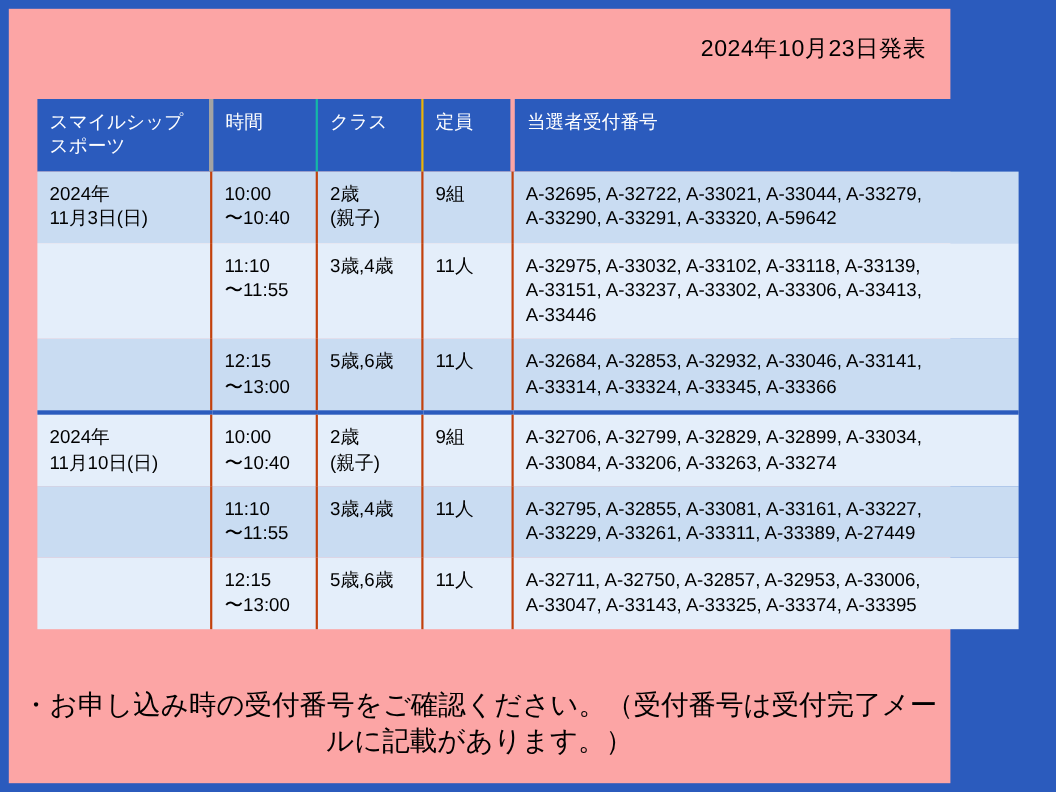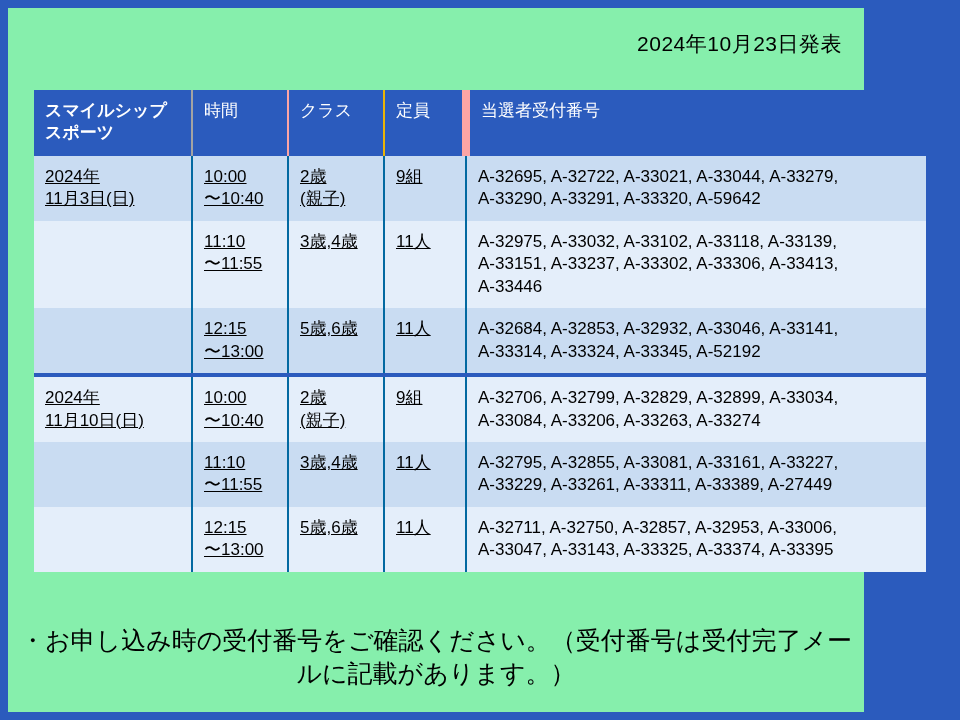--- a/index.html
+++ b/index.html
@@ -12,21 +12,21 @@
     background: #2b5bbd;
     font-family: "Liberation Sans", sans-serif;
     overflow: hidden;
   }
   .page {
     position: absolute;
     left: 8px;
     top: 8px;
     width: 856px;
     height: 704px;
-    background: #86efac;
+    background: #fca5a5;
     box-sizing: border-box;
   }
   .announce-date {
     position: absolute;
     right: 22px;
     top: 22px;
     font-size: 21px;
     color: #000000;
     letter-spacing: 0.5px;
     white-space: nowrap;
@@ -55,37 +55,36 @@
   }
   thead th {
     background: #2b5bbd;
     color: #ffffff !important;
     font-weight: bold;
     font-size: 18px;
     height: 66px;
     vertical-align: top;
     padding-top: 9px;
   }
-  thead th.c0 { border-right: 2px solid #a3a3a3; font-weight: bold; }
-  thead th.c1 { border-right: 2px solid #fca5a5; }
+  thead th.c0 { border-right: 4px solid #a3a3a3; }
+  thead th.c1 { border-right: 2px solid #14b8a6; }
   thead th.c2 { border-right: 2px solid #eab308; }
-  thead th.c3 { border-right: 8px solid #fca5a5; }
+  thead th.c3 { border-right: 4px solid #fca5a5; }
 
   col.c0 { width: 158px; }
   col.c1 { width: 96px; }
   col.c2 { width: 96px; }
   col.c3 { width: 82px; }
   col.c4 { width: 460px; }
 
   tbody tr td {
     border-bottom: 2px solid #ffffff;
   }
   tbody td.c0, tbody td.c1, tbody td.c2, tbody td.c3 {
-    border-right: 2px solid #0369a1;
-    text-decoration: underline;
+    border-right: 2px solid #c2410c;
   }
   
   .tint-a { background: #c9dcf2; }
   .tint-b { background: #e4eefa; }
   .grp-sep td {
     border-bottom: 4px solid #2b5bbd !important;
   }
   .last-row td {
     border-bottom: none;
   }
@@ -148,21 +147,21 @@
 A-33151, A-33237, A-33302, A-33306, A-33413,
 A-33446</td>
         </tr>
         <tr class="grp-sep">
           <td class="c0 tint-a nowrap-lines"></td>
           <td class="c1 tint-a nowrap-lines">12:15
 〜13:00</td>
           <td class="c2 tint-a nowrap-lines">5歳,6歳</td>
           <td class="c3 tint-a nowrap-lines">11人</td>
           <td class="c4 tint-a nowrap-lines">A-32684, A-32853, A-32932, A-33046, A-33141,
-A-33314, A-33324, A-33345, A-52192</td>
+A-33314, A-33324, A-33345, A-33366</td>
         </tr>
         <tr class="">
           <td class="c0 tint-b nowrap-lines">2024年
 11月10日(日)</td>
           <td class="c1 tint-b nowrap-lines">10:00
 〜10:40</td>
           <td class="c2 tint-b nowrap-lines">2歳
 (親子)</td>
           <td class="c3 tint-b nowrap-lines">9組</td>
           <td class="c4 tint-b nowrap-lines">A-32706, A-32799, A-32829, A-32899, A-33034,

